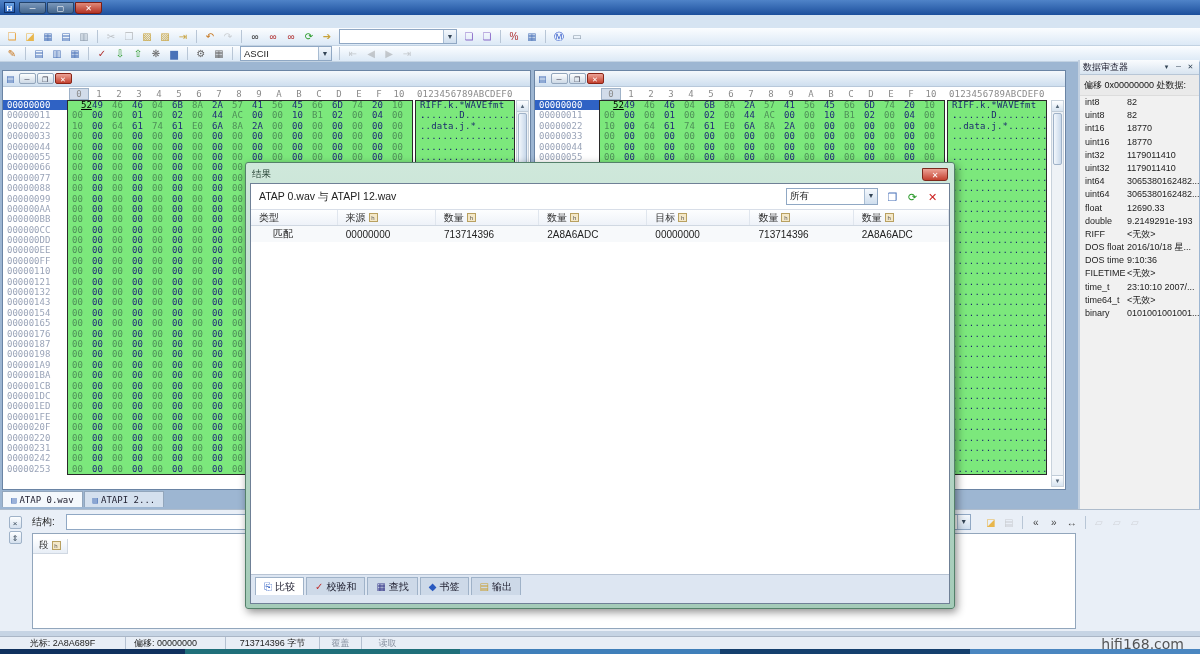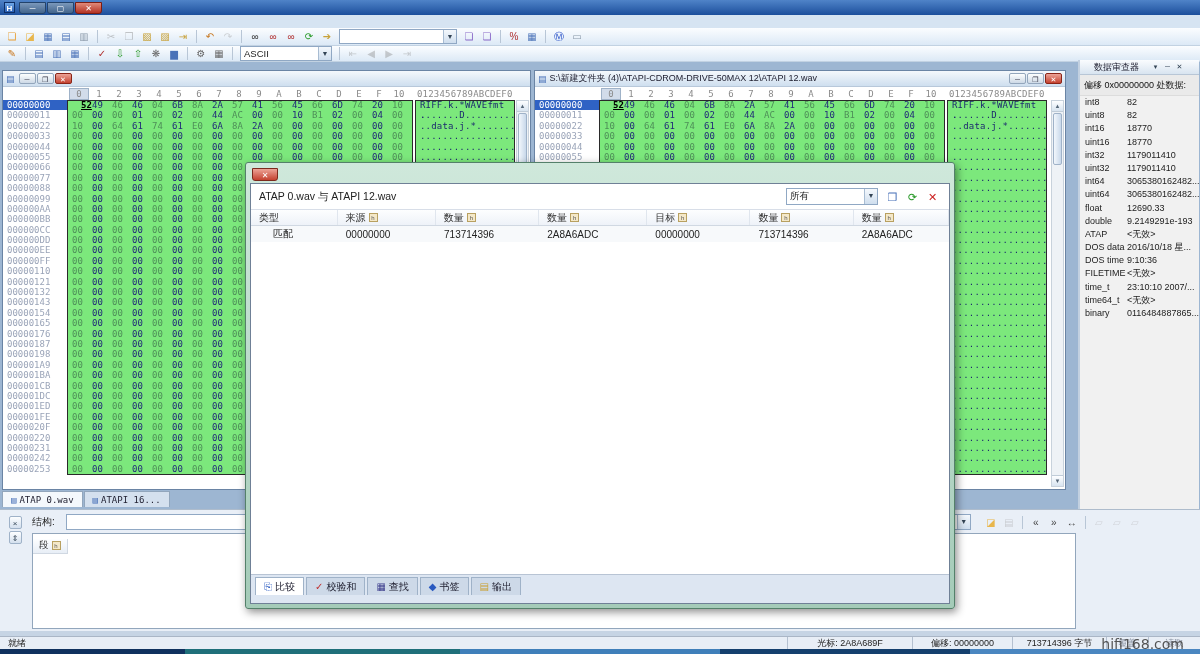--- a/index.html
+++ b/index.html
@@ -57,21 +57,21 @@
   .gA { left:64px; width:346px; }
   .gB { left:412px; width:100px; }
   .hexrow { position:relative; z-index:1; display:flex; height:10.4px; line-height:10.4px;
     font-family:"DejaVu Sans Mono",monospace; font-size:9px; }
   .off { width:66px; padding-left:4px; color:#9aa4b8; }
   .off.sel { background:#2f62c4; color:#fff; width:64px; margin-right:2px; }
   .bwrap { display:flex; }
   .byte { width:20px; padding-left:3px; }
   .byte.even { color:#4e8f58; }
   .byte.odd { color:#202a78; }
-  .byte.caret { color:#000; text-decoration:underline; font-weight:bold;padding-left:12px; }
+  .byte.caret { color:#000; text-decoration:underline; font-weight:normal;padding-left:12px; }
   .ascii { display:inline-block; margin-left:8px; padding-left:3px; width:98px; color:#1c2a6e; letter-spacing:.2px; }
   .hexrow:first-child .ascii::first-letter { text-decoration:underline; }
   .hw-scroll { position:absolute; top:29px; right:1px; bottom:2px; width:13px; background:#eef2f6; border:1px solid #c8d2dc; }
   .sarr { display:block; height:11px; font-size:6px; text-align:center; line-height:11px; color:#567;
     background:linear-gradient(#fdfeff,#d8e4f0); border-bottom:1px solid #c0ccd8; }
   .sarr.b { position:absolute; bottom:0; left:0; right:0; border-top:1px solid #c0ccd8; border-bottom:none; }
   .sthumb { position:absolute; top:12px; left:1px; right:1px; height:52px;
     background:linear-gradient(90deg,#f2f7fc,#c8d8ea); border:1px solid #9fb2c8; border-radius:2px; }
 
   
@@ -94,21 +94,21 @@
   .sp-list { position:absolute; left:32px; top:23px; width:1044px; bottom:2px; background:#fff; border:1px solid #92a6bc; }
   .sp-colhead { display:inline-flex; align-items:center; height:15px; padding:0 6px; font-size:9.5px; color:#333;
     border-right:1px solid #d0d8e2; border-bottom:1px solid #d0d8e2; background:linear-gradient(#fdfeff,#e8eef6); }
   .hexico { display:inline-block; width:9px; height:9px; margin-left:3px; font-size:6px; line-height:9px; text-align:center;
     color:#555; background:#f4e8c8; border:1px solid #b8a060; }
 
   
   .inspector { position:absolute; left:1078px; top:60px; width:121px; height:449px; background:#f1f1f1;
     border-left:2px solid #c2d0e0; z-index:3; }
   .ins-tb { height:15px; background:linear-gradient(#fafcfe,#d8e4f0); border-bottom:1px solid #b8c6d6;
-    display:flex; align-items:center; padding:0 14px; }
+    display:flex; align-items:center; padding:0 3px; }
   .ins-title { flex:1; font-size:9px; color:#223; }
   .ins-btn { width:11px; height:10px; font-size:7px; line-height:10px; text-align:center; color:#345; margin-left:1px; }
   .ins-head { font-size:9px; color:#111; padding:4px 4px 3px; border-bottom:1px solid #dcdcdc; background:#eaeaea; }
   .insrow { display:flex; height:13.2px; line-height:13.2px; font-size:9px; }
   .insrow .l { width:47px; padding-left:5px; color:#222; }
   .insrow .v { flex:1; color:#222; white-space:nowrap; overflow:hidden; }
 
   
   .dialog { position:absolute; left:245px; top:162px; width:710px; height:447px; z-index:20;
     background:linear-gradient(#cfe8db,#a4cbb8); border:1px solid #54806a; border-radius:3px;
@@ -136,21 +136,21 @@
   .dtab2.active { background:#fff; }
   .dlg-foot { height:8px; background:#dde6f2; }
 
   
   .gapstrip { position:absolute; left:0; top:631px; width:100%; height:5px; background:#c6d4e4; }
   .statusbar { position:absolute; left:0; top:636px; width:100%; height:13px; background:#e8eef6;
     border-top:1px solid #aab6c6; display:flex; align-items:center; font-size:9px; color:#222; }
   .seg { padding:0 8px; height:100%; line-height:12px; white-space:nowrap; }
   .seg + .seg { border-left:1px solid #b4c0d0; }
   .grow { flex:1; }
-  .w125 { width:125px; text-align:center; } .w100 { width:100px; text-align:center; }
+  .w125 { width:125px; text-align:center; } .w100 { width:100px; }
   .w110 { width:94px; text-align:center; } .w42 { width:42px; text-align:center; } .w52 { width:52px; text-align:center; }
   .dim { color:#8a93a2; }
   .taskbar { position:absolute; left:0; bottom:0; width:100%; height:5px; background:#10315e; }
   .tkseg { position:absolute; top:0; height:5px; }
   .watermark { position:absolute; right:16px; bottom:2px; font-size:14px; color:#3a3a3a; opacity:.85; z-index:40;
     font-family:"DejaVu Sans",sans-serif; }
 </style>
 </head>
 <body>
 
@@ -1091,21 +1091,20 @@
       </div>
       <div class="hw-scroll">
         <span class="sarr">▲</span>
         <span class="sthumb"></span>
         <span class="sarr b">▼</span>
       </div>
     </div>
   <div class="hexwin" id="hexR" style="left:534px; width:532px;">
       <div class="hw-tb">
         <span class="hw-ico">▤</span>
-        <span class="hw-title">S:\新建文件夹 (4)\ATAPI-CDROM-DRIVE-50MAX 12\ATAPI 12.wav</span>
         <span class="hw-btn">─</span>
         <span class="hw-btn">❐</span>
         <span class="hw-btn close">✕</span>
       </div>
       <div class="hw-head">
         <span class="off-h"></span>
         <span class="bh sel">0</span>
         <span class="bh">1</span>
         <span class="bh">2</span>
         <span class="bh">3</span>
@@ -1963,21 +1962,21 @@
       </div>
     </div>
 
   <div class="doctabs" id="docTabs">
       <div class="dtab active">
         <span class="hw-ico">▤</span>
         <span>ATAP 0.wav</span>
       </div>
       <div class="dtab">
         <span class="hw-ico">▤</span>
-        <span>ATAPI 16...</span>
+        <span>ATAPI 2...</span>
       </div>
     </div>
 
   <div class="structpanel">
     <div class="sp-strip">
       <div class="sp-sbtn">×</div>
       <div class="sp-sbtn">⇕</div>
     </div>
     <div class="sp-row1">
       <span class="sp-label">结构:</span>
@@ -2049,52 +2048,53 @@
         </div>
         <div class="insrow">
           <span class="l">float</span>
           <span class="v">12690.33</span>
         </div>
         <div class="insrow">
           <span class="l">double</span>
           <span class="v">9.2149291e-193</span>
         </div>
         <div class="insrow">
-          <span class="l">ATAP</span>
+          <span class="l">RIFF</span>
           <span class="v">&lt;无效&gt;</span>
         </div>
         <div class="insrow">
-          <span class="l">DOS data</span>
+          <span class="l">DOS float</span>
           <span class="v">2016/10/18 星...</span>
         </div>
         <div class="insrow">
           <span class="l">DOS time</span>
           <span class="v">9:10:36</span>
         </div>
         <div class="insrow">
           <span class="l">FILETIME</span>
           <span class="v">&lt;无效&gt;</span>
         </div>
         <div class="insrow">
           <span class="l">time_t</span>
           <span class="v">23:10:10 2007/...</span>
         </div>
         <div class="insrow">
           <span class="l">time64_t</span>
           <span class="v">&lt;无效&gt;</span>
         </div>
         <div class="insrow">
           <span class="l">binary</span>
-          <span class="v">0116484887865...</span>
+          <span class="v">0101001001001...</span>
         </div>
       </div>
   </div>
 
   <div class="dialog">
     <div class="dlg-tb">
+      <span class="dlg-title">结果</span>
       <span class="dlg-close">✕</span>
     </div>
     <div class="dlg-body">
       <div class="dlg-toolbar">
         <span class="dlg-header">ATAP 0.wav 与 ATAPI 12.wav</span>
         <span class="spacer"></span>
         <span class="combo" style="width:92px; height:17px;">
           <span class="cv">所有</span>
           <span class="arr">▼</span>
         </span>
@@ -2163,21 +2163,20 @@
             <span style="color: rgb(200, 160, 48);">▤</span>
             <span>输出</span>
           </div>
         </div>
       <div class="dlg-foot"></div>
     </div>
   </div>
 
   <div class="gapstrip"></div>
   <div class="statusbar">
-    <span class="seg grow">就绪</span>
     <span class="seg w125">光标: 2A8A689F</span>
     <span class="seg w100">偏移: 00000000</span>
     <span class="seg w110">713714396 字节</span>
     <span class="seg w42 dim">覆盖</span>
     <span class="seg w52 dim">读取</span>
   </div>
   <div class="taskbar">
     <div class="tkseg" style="left:185px; width:275px; background:#1f6f7a;"></div>
     <div class="tkseg" style="left:460px; width:260px; background:#3f7fba;"></div>
     <div class="tkseg" style="left:720px; width:250px; background:#15406e;"></div>

